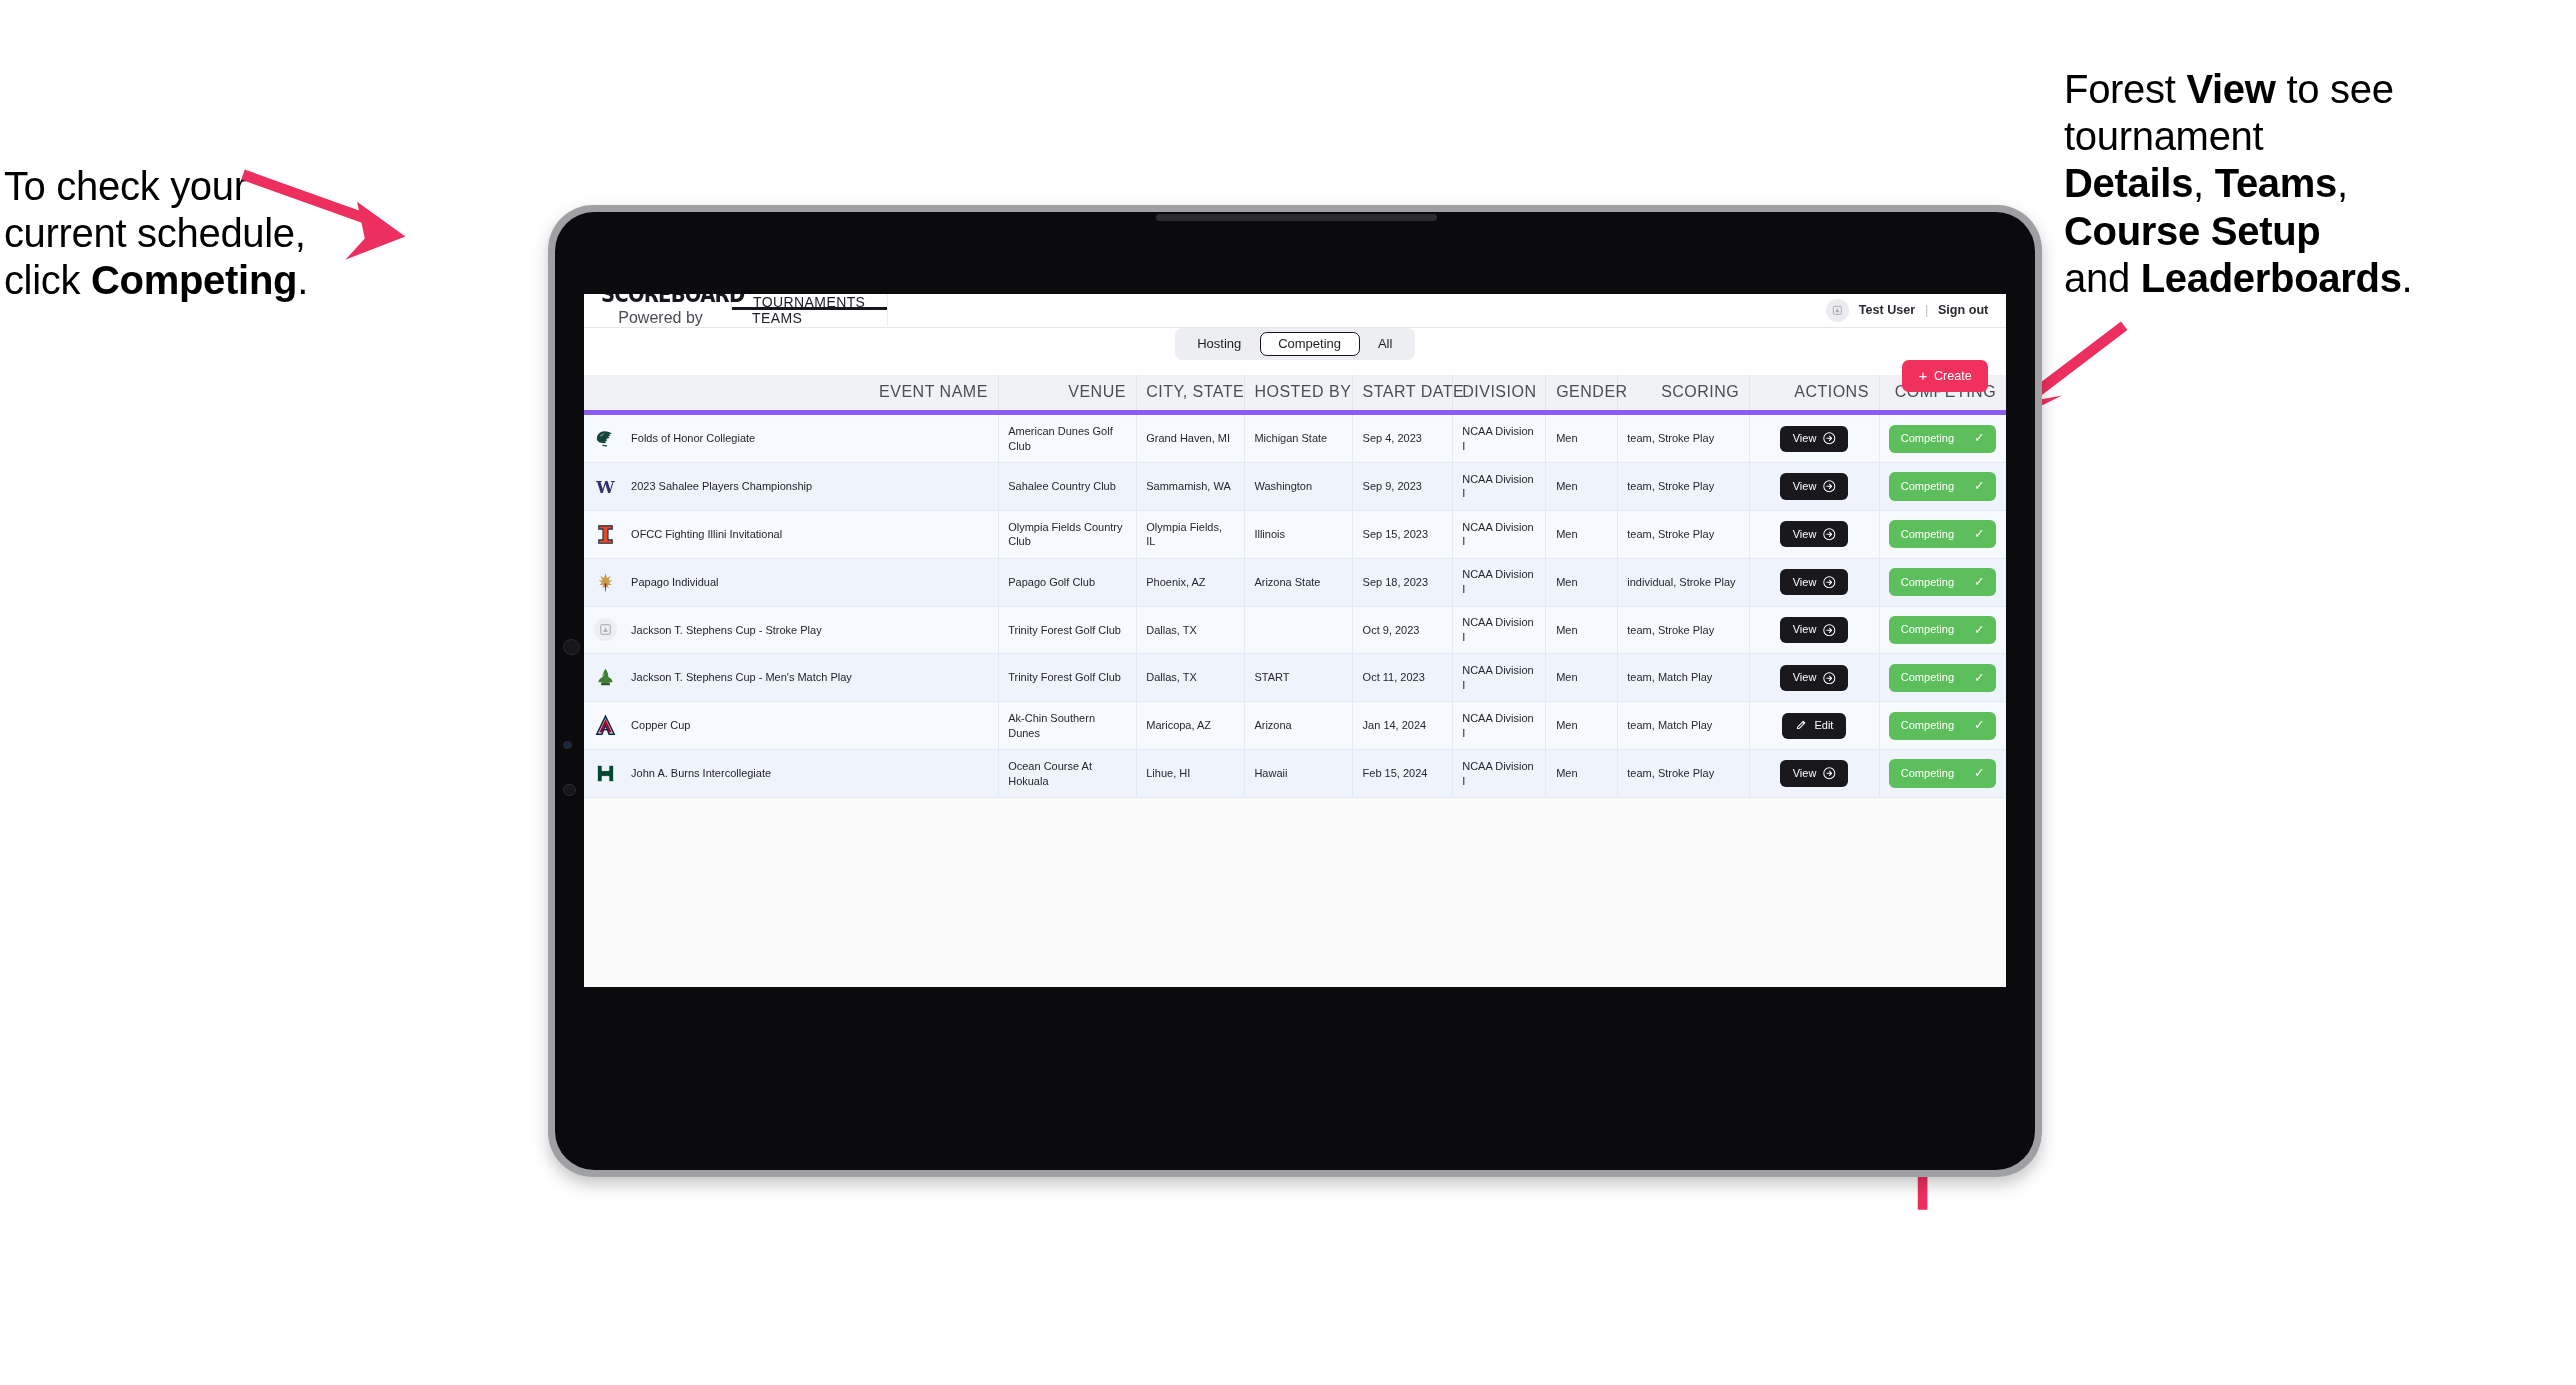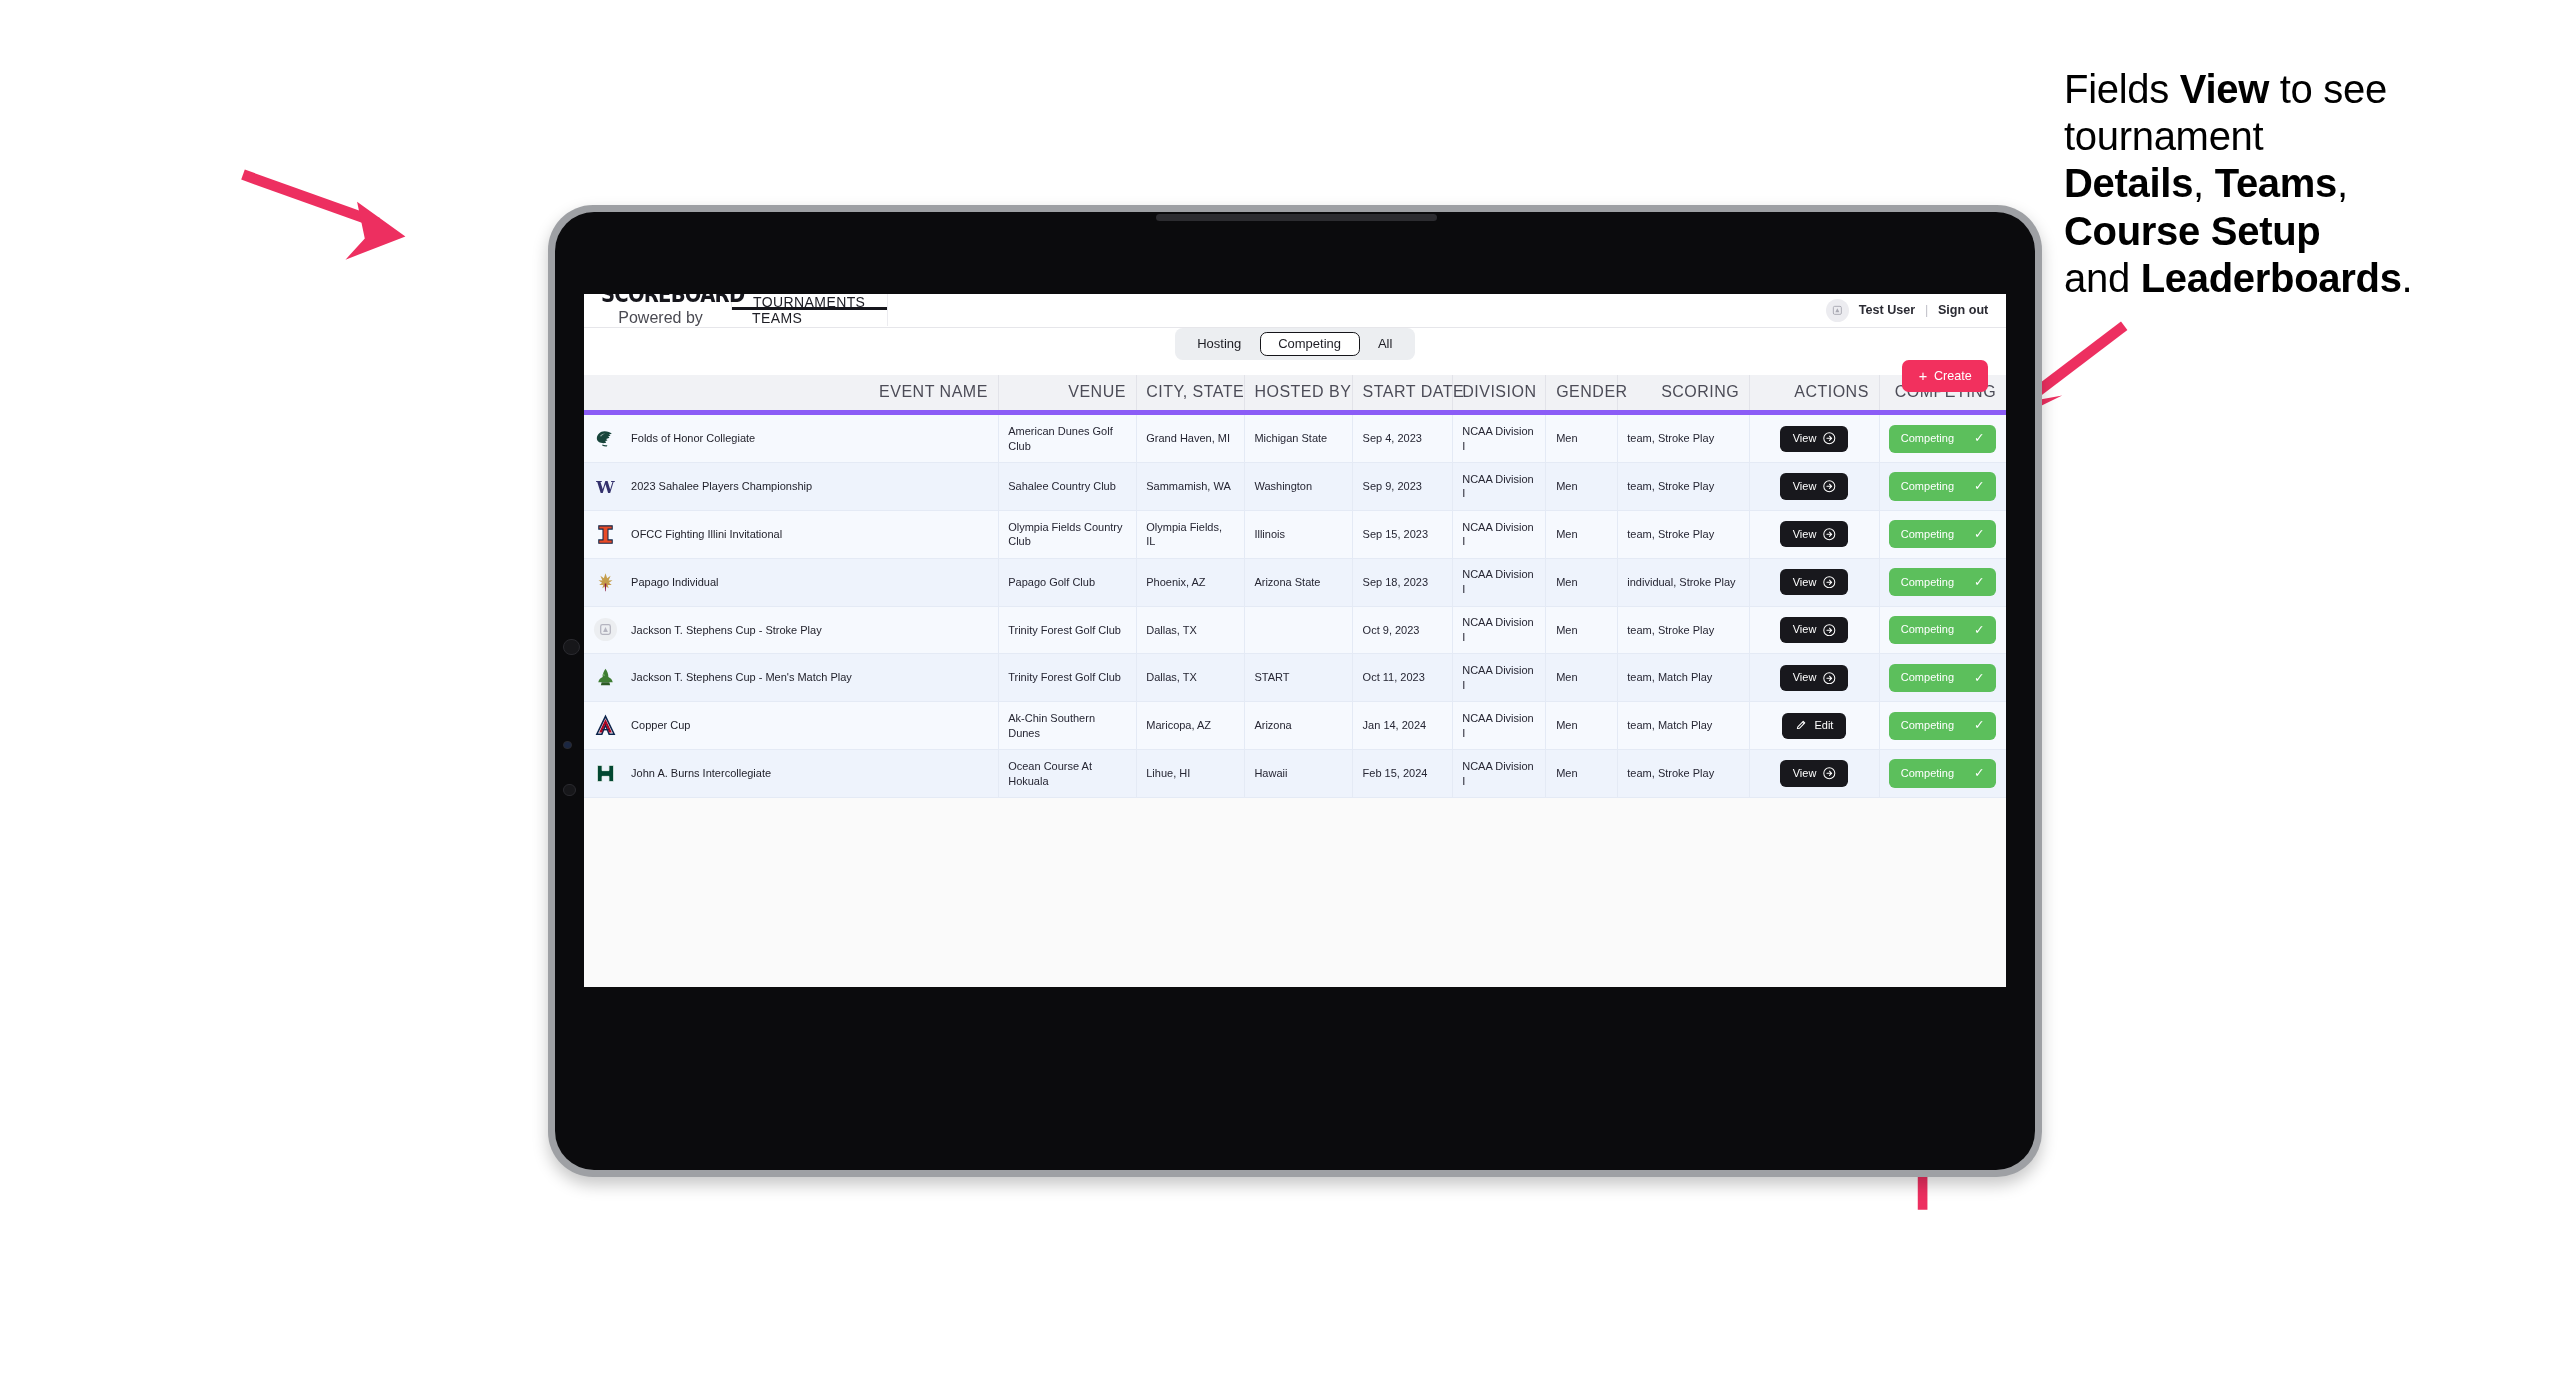--- a/index.html
+++ b/index.html
@@ -169,27 +169,30 @@
   col.c-gen   { width: 50px; }
   col.c-score { width: 93px; }
   col.c-act   { width: 91px; }
   col.c-comp  { width: 89px; }
 </style>
 </head>
 <body>
 
 <div id="stage">
 
+  <div class="anno" id="anno-left"><span>To check your
+current schedule,
+click </span><b>Competing</b><span>.</span></div>
 
   <svg class="arrow" id="arrow-left" style="left:233px; top:163px; width:223px; height:116px;" viewBox="0 0 230 120">
     <path d="M10 12 L150 62" stroke="#ed2f60" stroke-width="11" fill="none"></path>
     <path d="M178 76 L128 40 L136 78 L116 100 Z" fill="#ed2f60"></path>
   </svg>
 
-  <div class="anno" id="anno-right"><span>Fields </span><b>View</b><span> to see
+  <div class="anno" id="anno-right"><span>Forest </span><b>View</b><span> to see
 tournament
 </span><b>Details</b><span>, </span><b>Teams</b><span>,
 </span><b>Course Setup</b><span>
 and </span><b>Leaderboards</b><span>.</span></div>
 
   <svg class="arrow" id="arrow-right" style="left:1969px; top:320px; width:165px; height:126px;" viewBox="0 0 170 130">
     <path d="M160 6 L52 88" stroke="#ed2f60" stroke-width="11" fill="none"></path>
     <path d="M18 116 L36 62 L62 84 L96 78 Z" fill="#ed2f60"></path>
   </svg>
 

